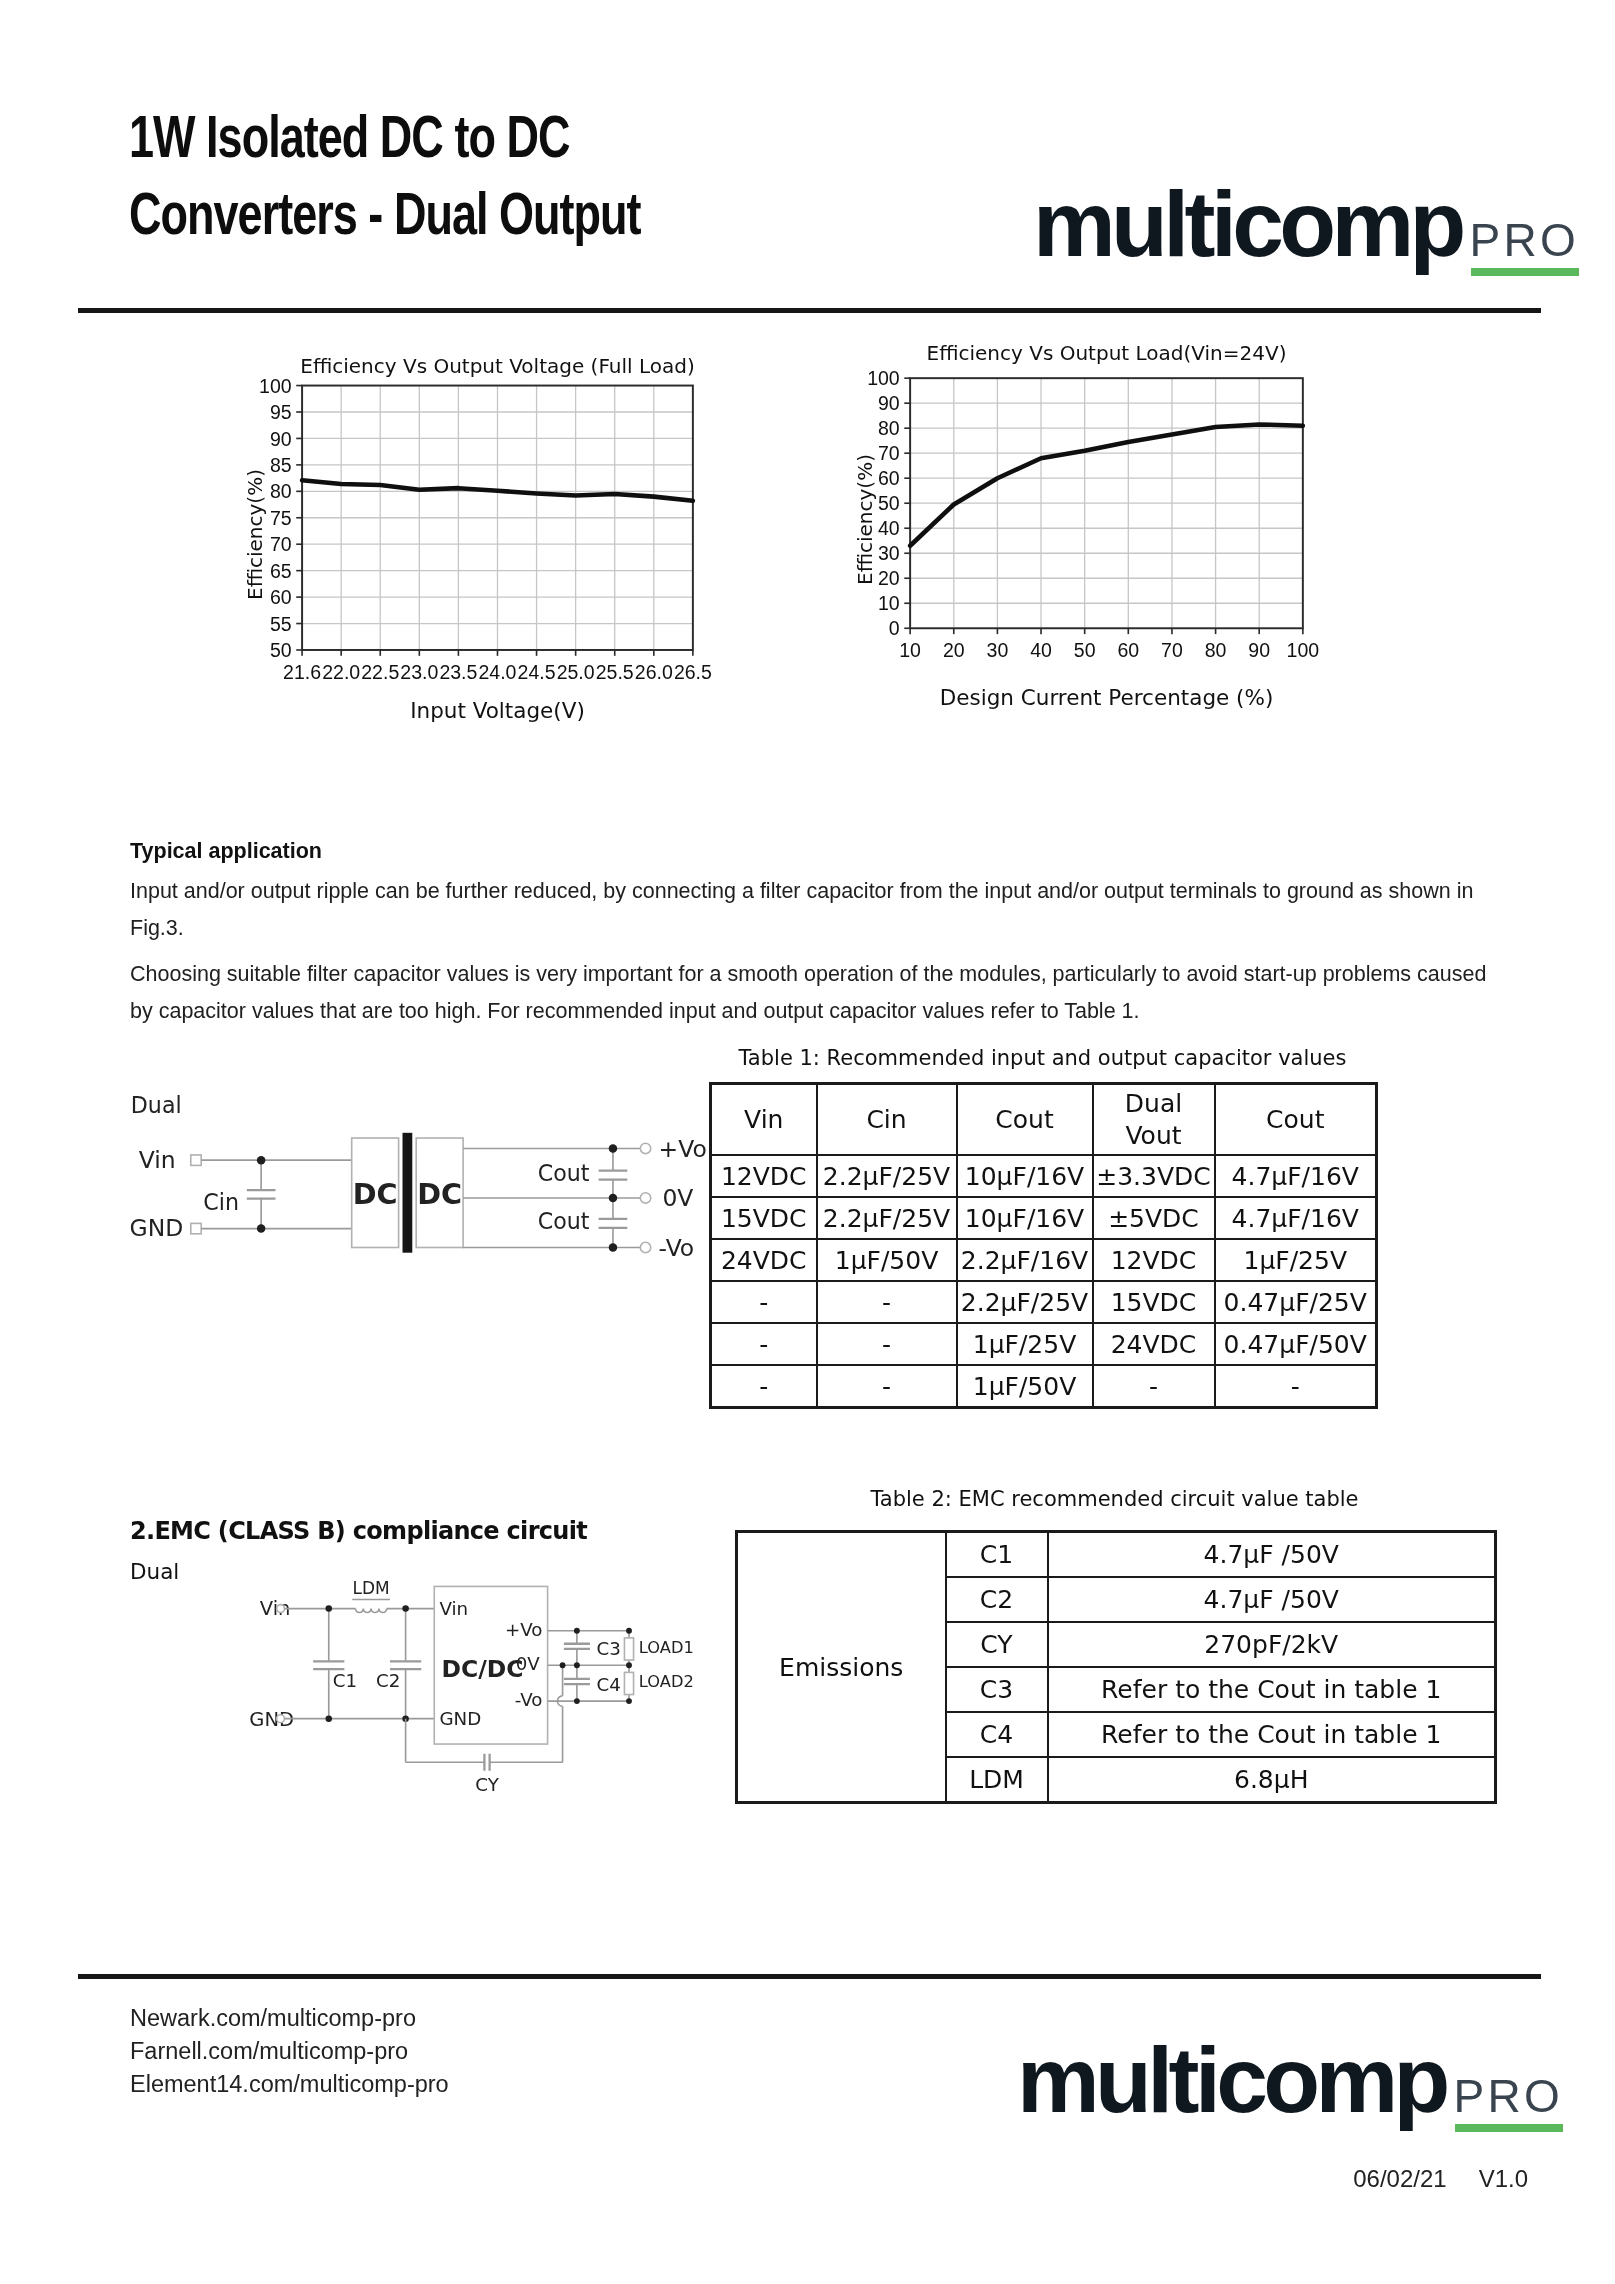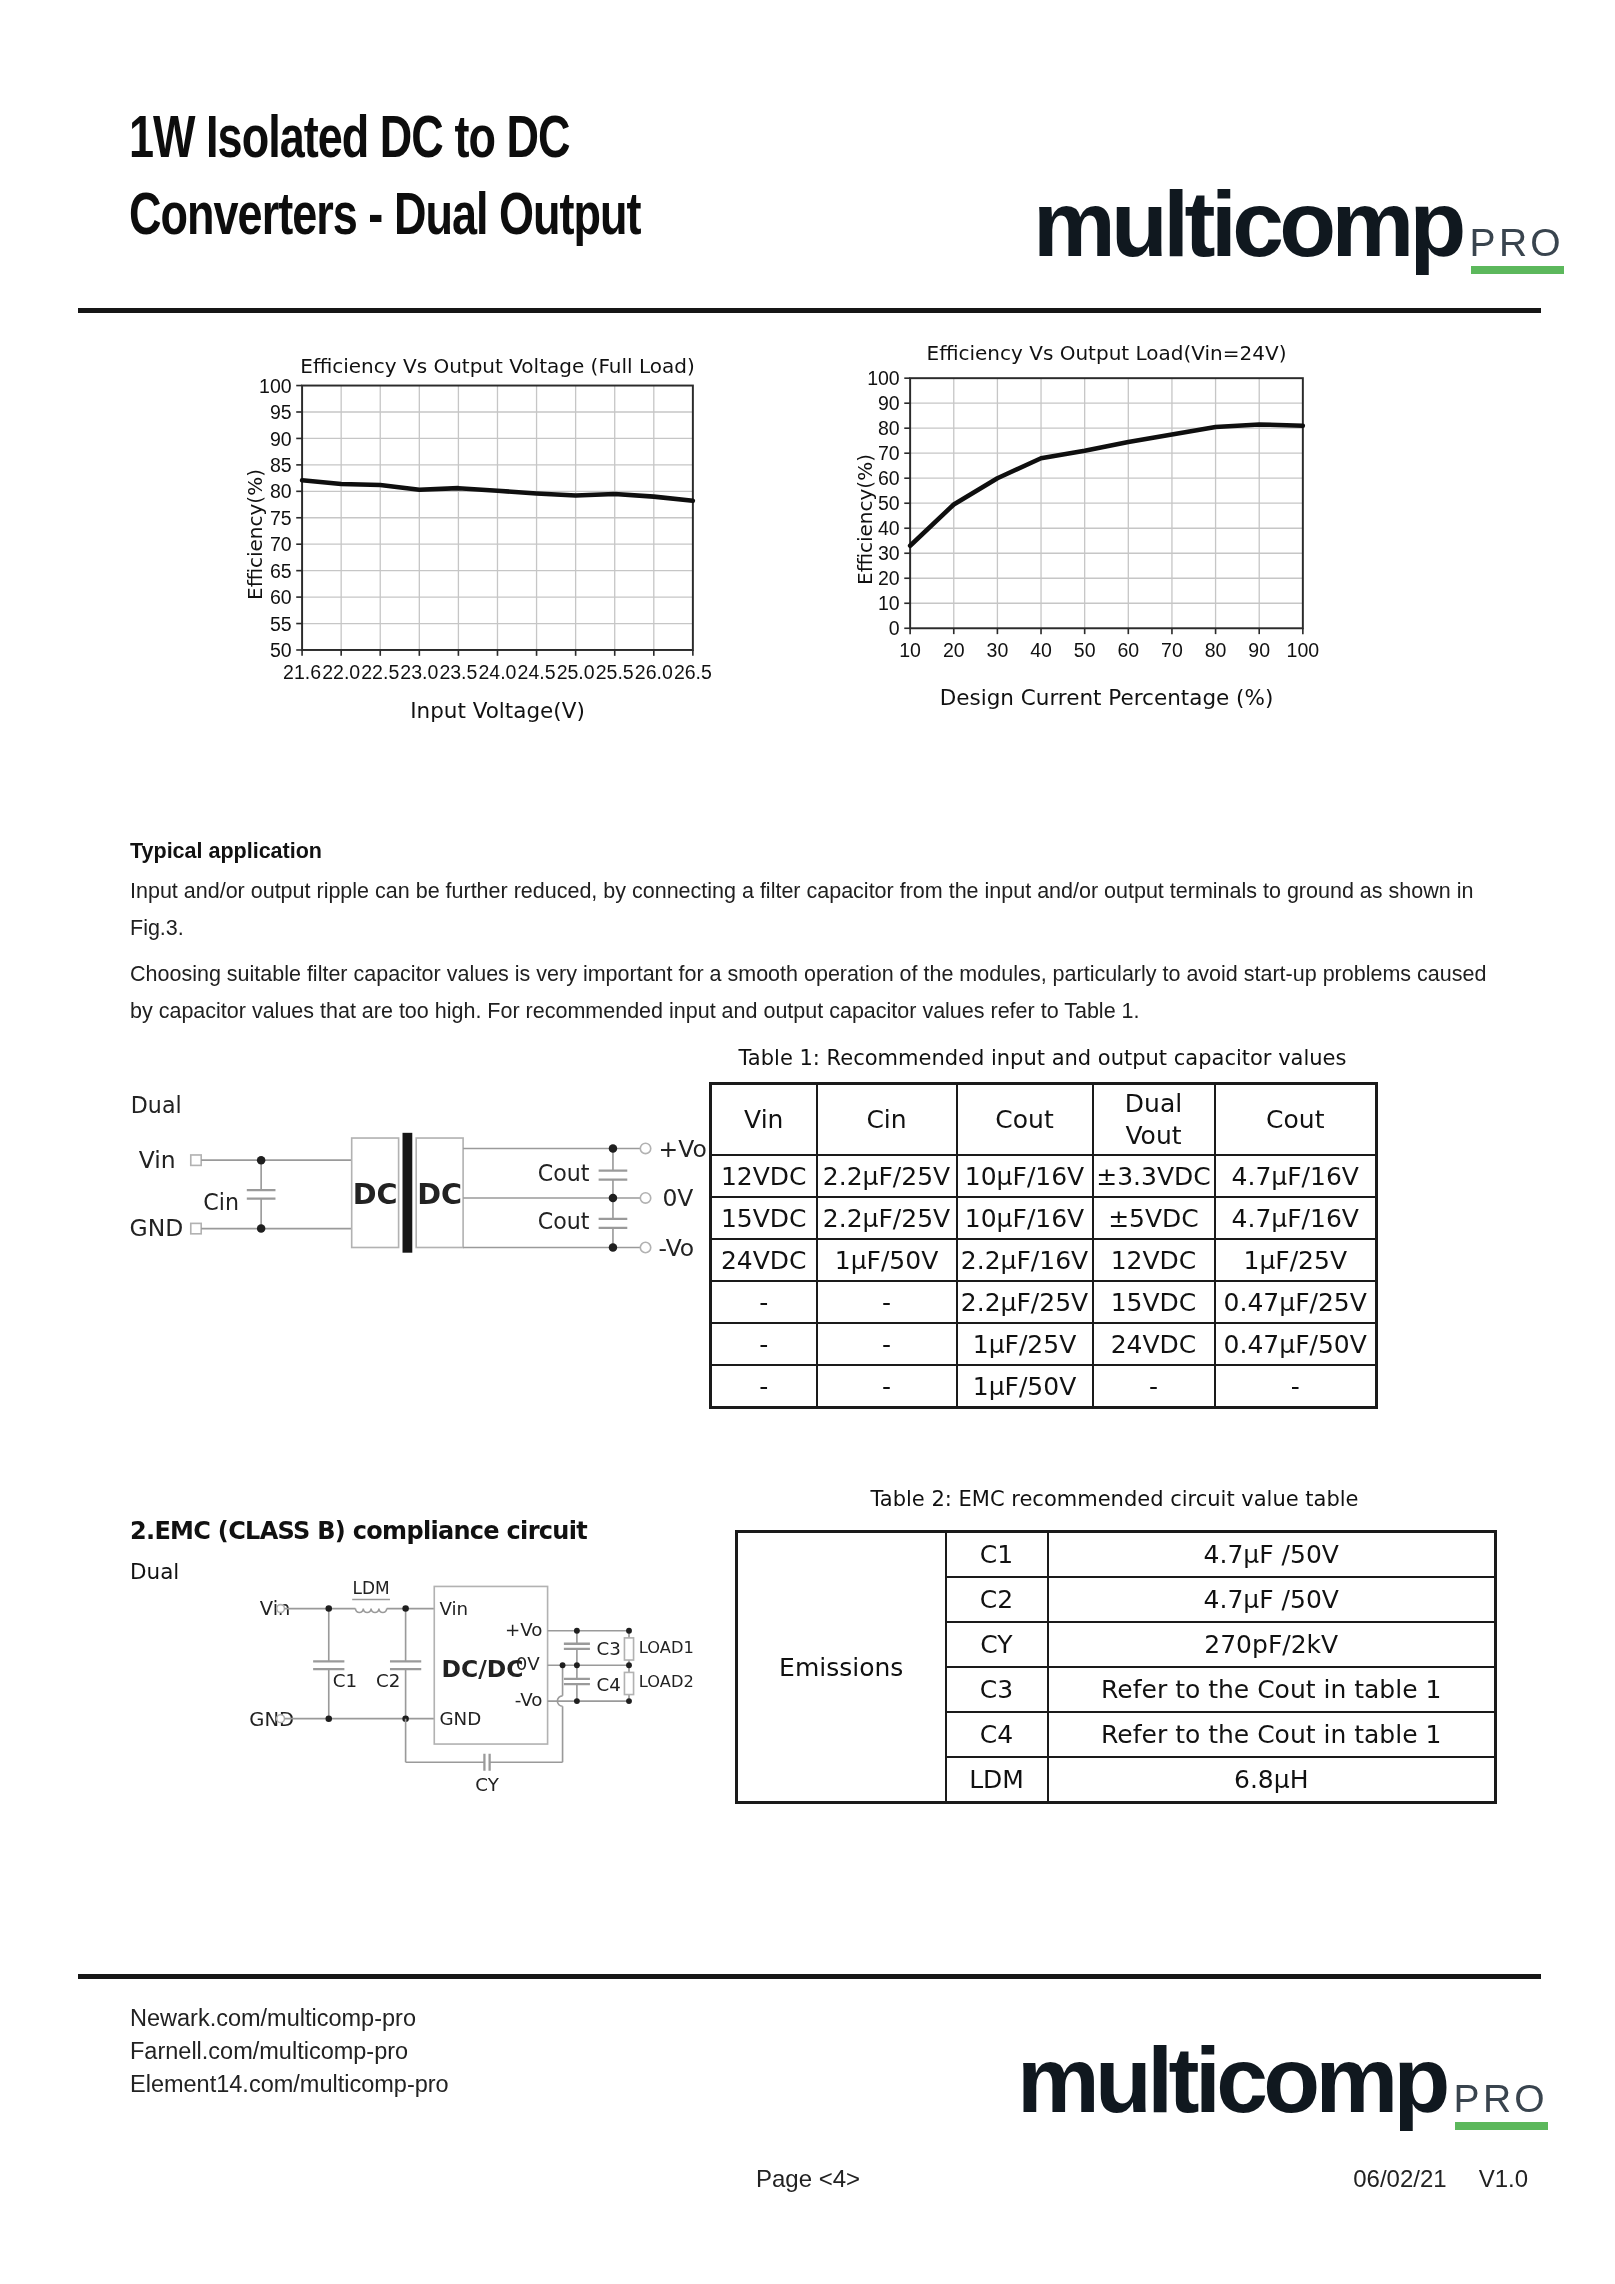--- a/index.html
+++ b/index.html
@@ -7,21 +7,21 @@
         font-family:"Liberation Sans",sans-serif;color:#1a1a1a;overflow:hidden;}
 
   
   .page-title{position:absolute;left:129px;top:98px;font-size:60px;font-weight:900;
               line-height:77px;letter-spacing:-1.3px;color:#0d0d0d;
               transform:scaleX(0.75);transform-origin:left top;}
   .page-title div{white-space:nowrap;}
 
   .logo{position:absolute;display:flex;align-items:baseline;color:#10181f;}
   .logo-brand{font-size:93px;font-weight:900;letter-spacing:-4.6px;}
-  .logo-pro{position:relative;display:inline-block;margin-left:7.8px;font-size:39px;
+  .logo-pro{position:relative;display:inline-block;margin-left:7.8px;font-size:46px;
             letter-spacing:3.3px;font-weight:400;color:#39444e;}
   .logo-pro .bar{position:absolute;left:1.3px;right:0;bottom:-9px;height:8.5px;
                  background:var(--accent,#5cb85c);}
   #logo-header{left:1033px;top:171px;}
   #logo-footer{left:1017px;top:2027px;}
 
   .rule{position:absolute;left:78px;width:1463px;height:4.6px;background:#161616;}
   #rule-top{top:308px;}
   #rule-bottom{top:1974px;}
 
@@ -466,19 +466,18 @@
     <div>Newark.com/multicomp-pro</div>
     <div>Farnell.com/multicomp-pro</div>
     <div>Element14.com/multicomp-pro</div>
   </div>
 
   <div class="logo" id="logo-footer">
     <span class="logo-brand">multicomp</span>
     <span class="logo-pro"><span>PRO</span><span class="bar"></span></span>
   </div>
 
-  <div class="page-num">Page &lt;4&gt;</div>
   <div class="date-ver">
     <span>06/02/21</span><span>V1.0</span>
   </div>
 
 </div>
 
 
 </body></html>

